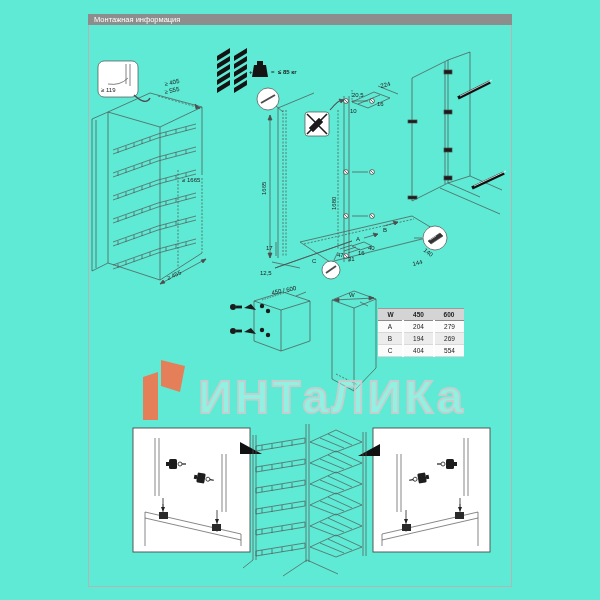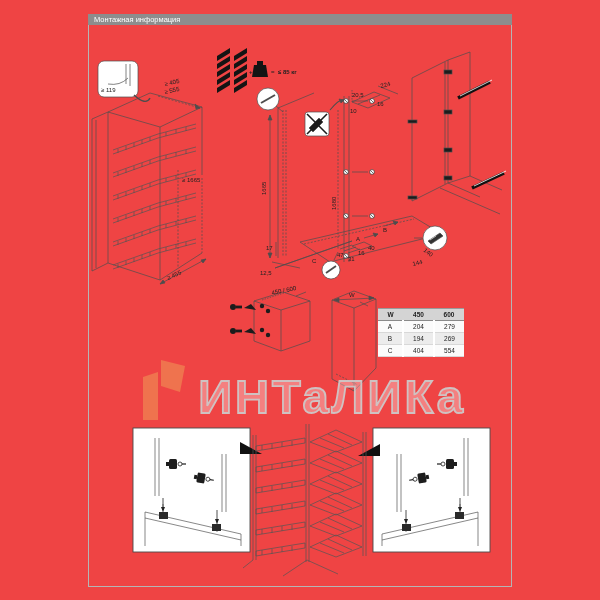--- a/index.html
+++ b/index.html
@@ -1,16 +1,16 @@
 <!DOCTYPE html>
 <html><head>
 <meta charset="utf-8">
 <style>
   html,body{margin:0;padding:0;background:#fff;}
-  #stage{position:relative;width:600px;height:600px;background:#ef4444;overflow:hidden;
+  #stage{position:relative;width:600px;height:600px;background:#5eead4;overflow:hidden;
          font-family:"Liberation Sans",sans-serif;}
   .sheet{position:absolute;left:88px;top:14px;width:424px;height:574px;}
   .header-bar{position:absolute;left:0;top:0;width:424px;height:11px;background:#8d8d8d;}
   .header-bar span{display:block;color:#fff;font-size:7.5px;line-height:11px;padding-left:6px;}
   .frame{position:absolute;left:0;top:11px;width:422px;height:561px;border:1px solid #b5b5b5;border-top:none;background:transparent;}
   svg.art{position:absolute;left:0;top:0;width:600px;height:600px;}
   .lbl{font-size:6px;fill:#222;font-family:"Liberation Sans",sans-serif;}
   .lbl.b{font-weight:bold;}
   
   table.sz{position:absolute;left:378px;top:308px;border-collapse:collapse;font-size:6.5px;color:#222;}

